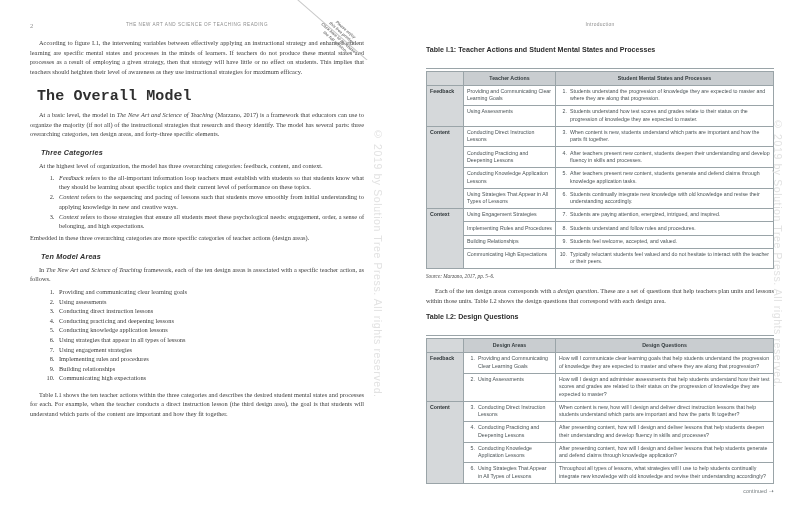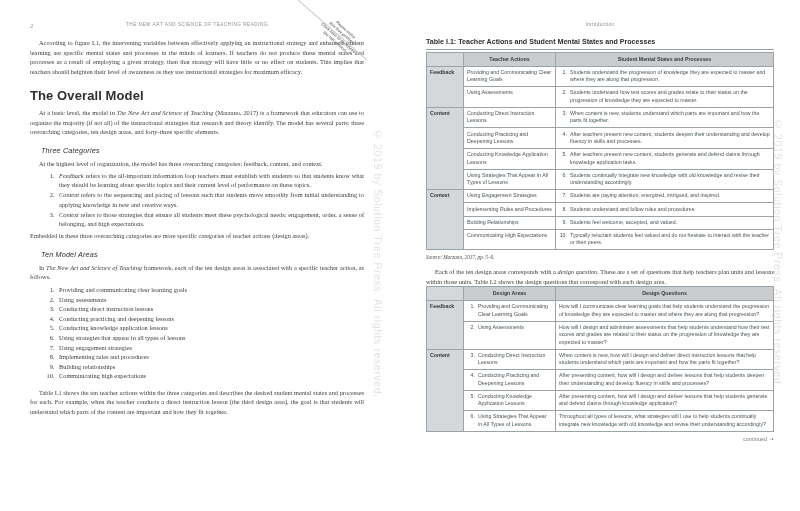--- a/index.html
+++ b/index.html
@@ -76,31 +76,31 @@
     font-size: 6.35px;
     line-height: 9.5px;
     text-align: justify;
     text-indent: 9px;
     color: #3c3c3c;
   }
   p.body.noindent { text-indent: 0; }
   p.body.gap { margin-top: 7px; }
 
   h2.head-a {
-    font-family: Liberation Sans, sans-serif;
-    font-size: 13px;
+    font-family: Liberation Mono, monospace;
+    font-size: 15px;
     font-weight: bold;
     color: #2f2f2f;
-    margin: 12px 0 5px 0;
+    margin: 12px 0 5px 7px;
     letter-spacing: 0.1px;
   }
   h3.head-b {
     font-family: "Liberation Sans", sans-serif;
     font-size: 7.2px;
-    font-weight: normal;
+    font-weight: bold;
     font-style: italic;
     color: #2f2f2f;
     margin: 9px 0 4px 11px;
     letter-spacing: 0.2px;
   }
 
   ol.numlist {
     margin: 3px 0 3px 0;
     padding-left: 26px;
     font-size: 6.35px;
@@ -113,22 +113,22 @@
   }
   ol.numlist.tight > li { margin-bottom: 0.2px; }
   em.it { font-style: italic; }
 
   
   .table-title {
     font-family: "Liberation Sans", sans-serif;
     font-size: 7.1px;
     font-weight: bold;
     color: #2d2d2d;
-    margin: 0 0 2px 0;
-    padding-bottom: 3px;
+    margin: 8px 0 2px 0;
+    padding-bottom: 14px;
     border-bottom: 0.8px solid #9aa4a8;
   }
   table.dtable {
     border-collapse: collapse;
     width: 100%;
     font-family: "Liberation Sans", sans-serif;
     font-size: 5.25px;
     line-height: 7.4px;
     color: #4a5356;
     table-layout: fixed;
@@ -413,20 +413,21 @@
               </div>
             </td>
         </tr>
       </tbody>
     </table>
 
     <p class="source-note">Source: Marzano, 2017, pp. 5–6.</p>
 
     <p class="body gap"><span>Each of the ten design areas corresponds with a </span><em class="it">design question</em><span>. These are a set of questions that help teachers plan units and lessons within those units. Table I.2 shows the design questions that correspond with each design area.</span></p>
 
+    <div class="table-title" style="margin-top:8px">Table I.2: Design Questions</div>
 
     <table class="dtable">
       <colgroup>
           <col style="width:37px">
           <col style="width:92px">
           <col>
         </colgroup>
       <thead>
         <tr>
           <th class="cat blank"></th>

